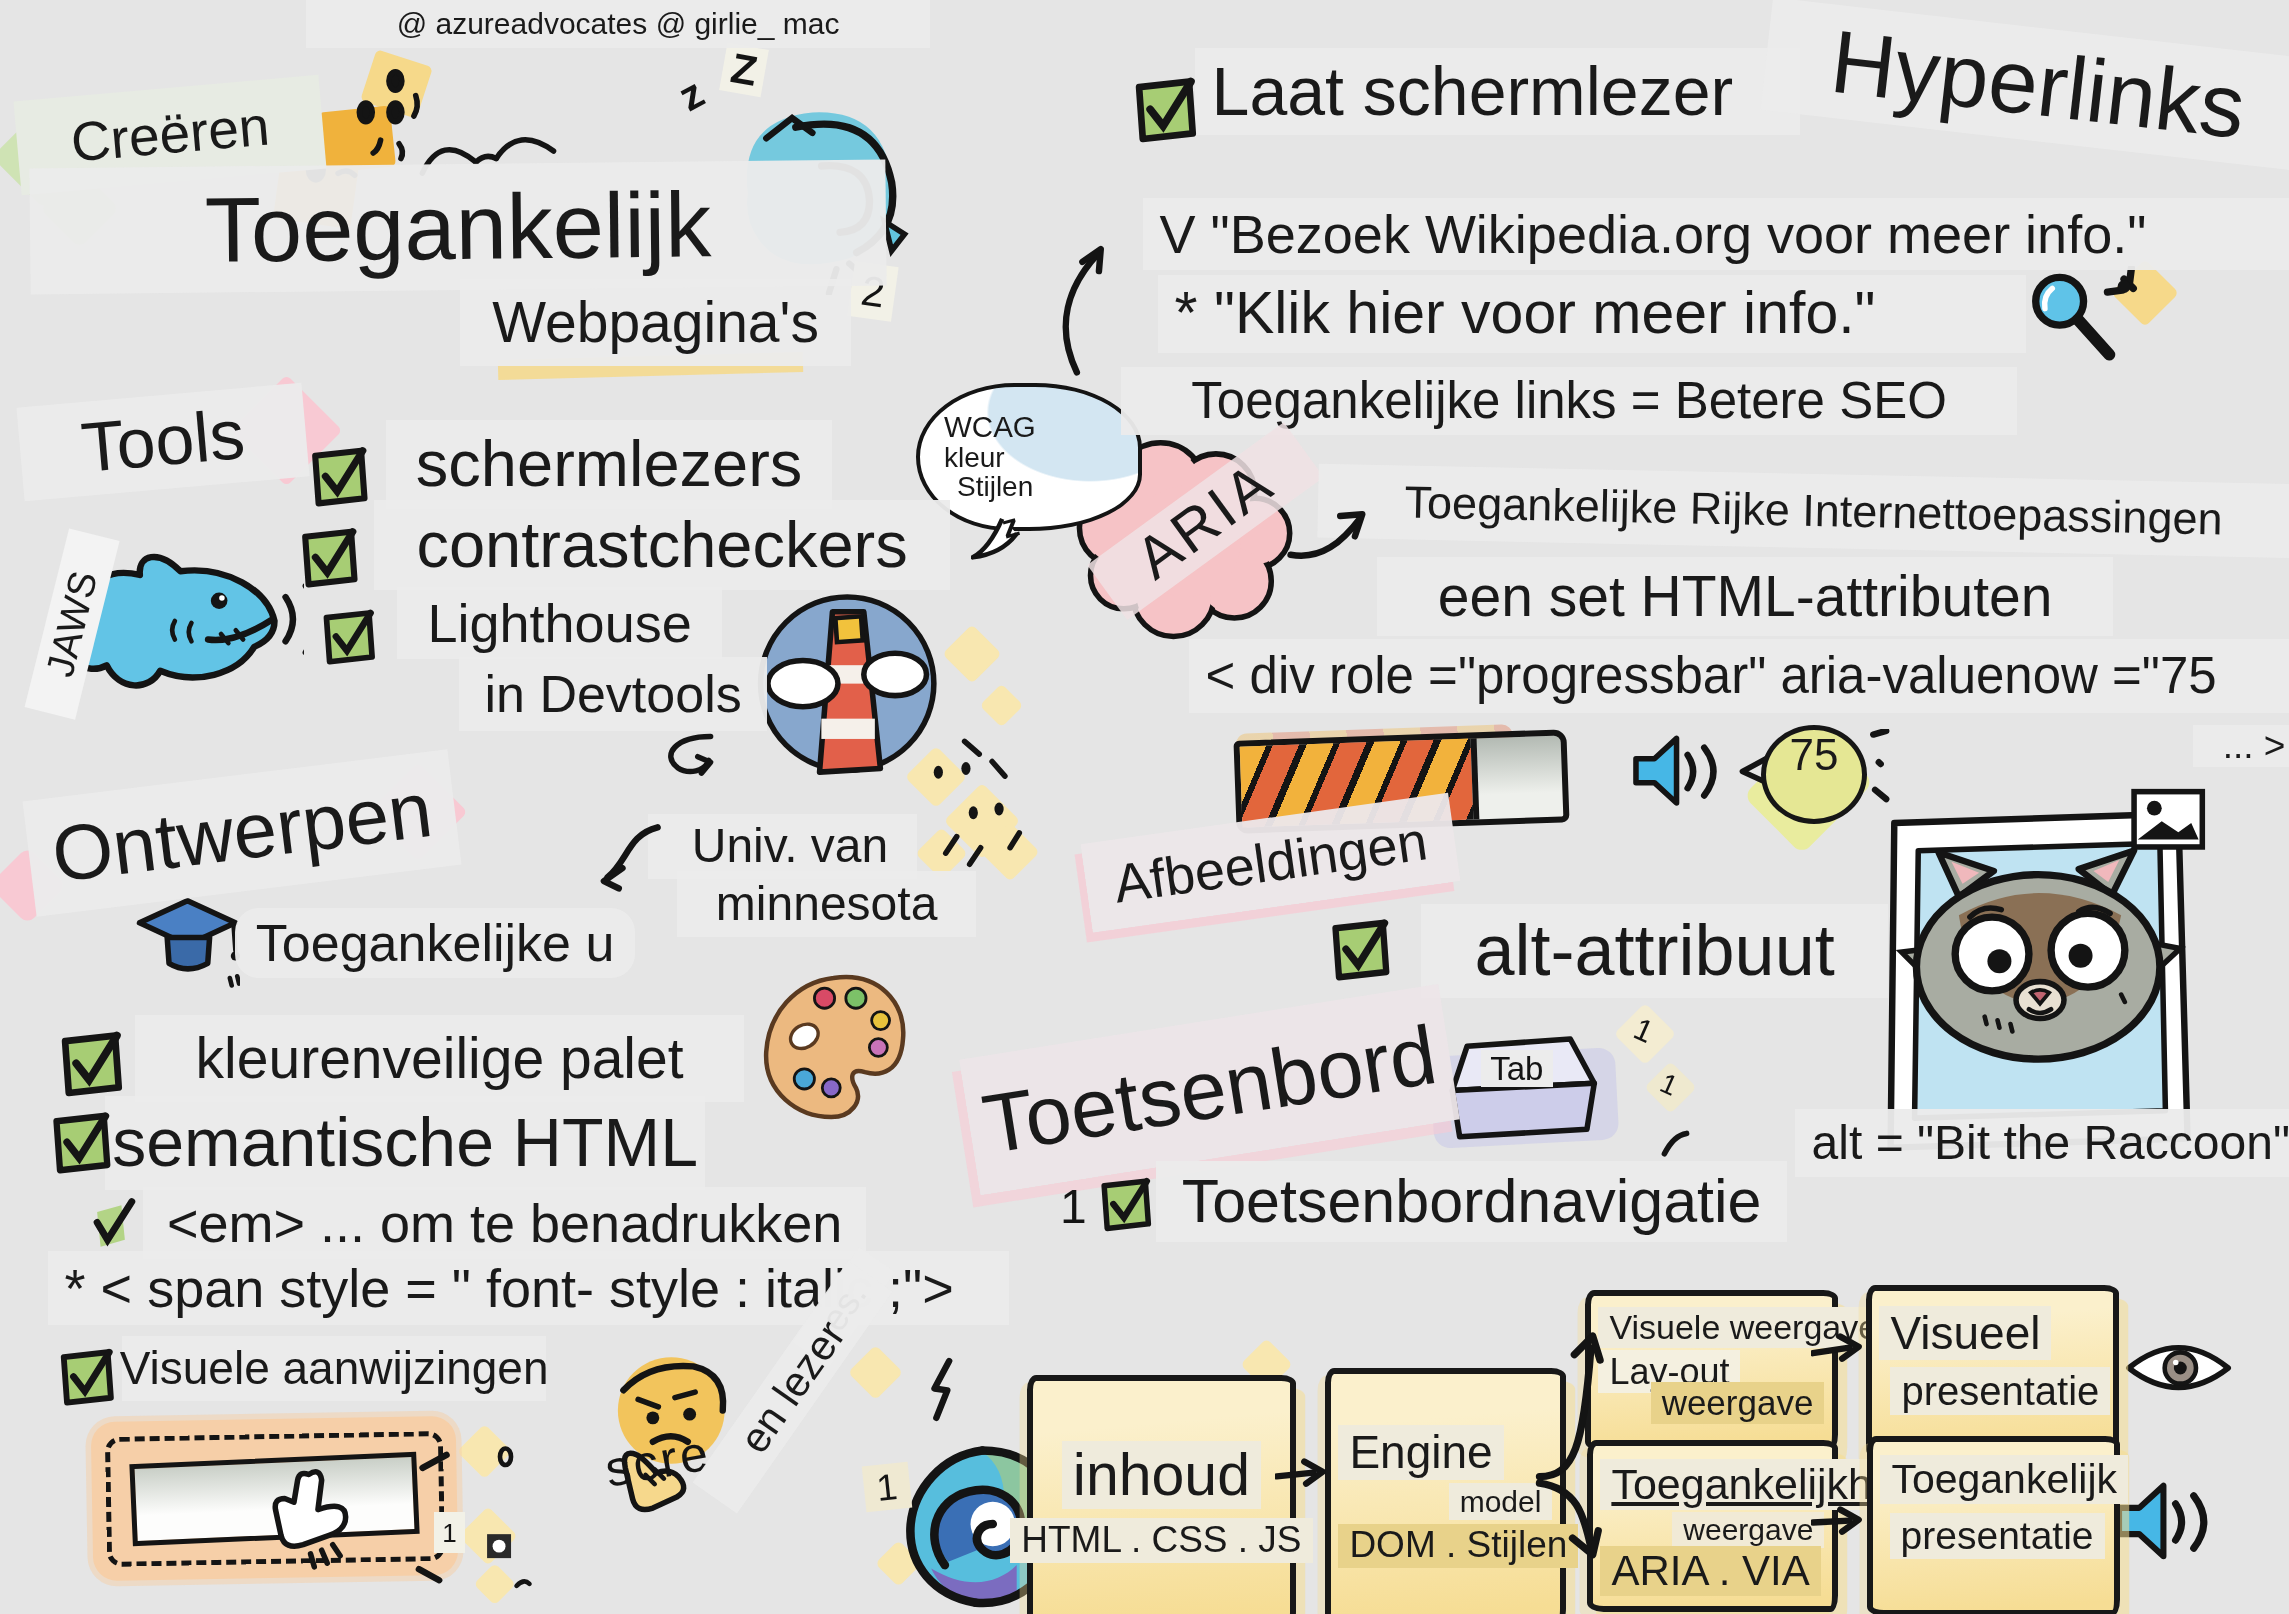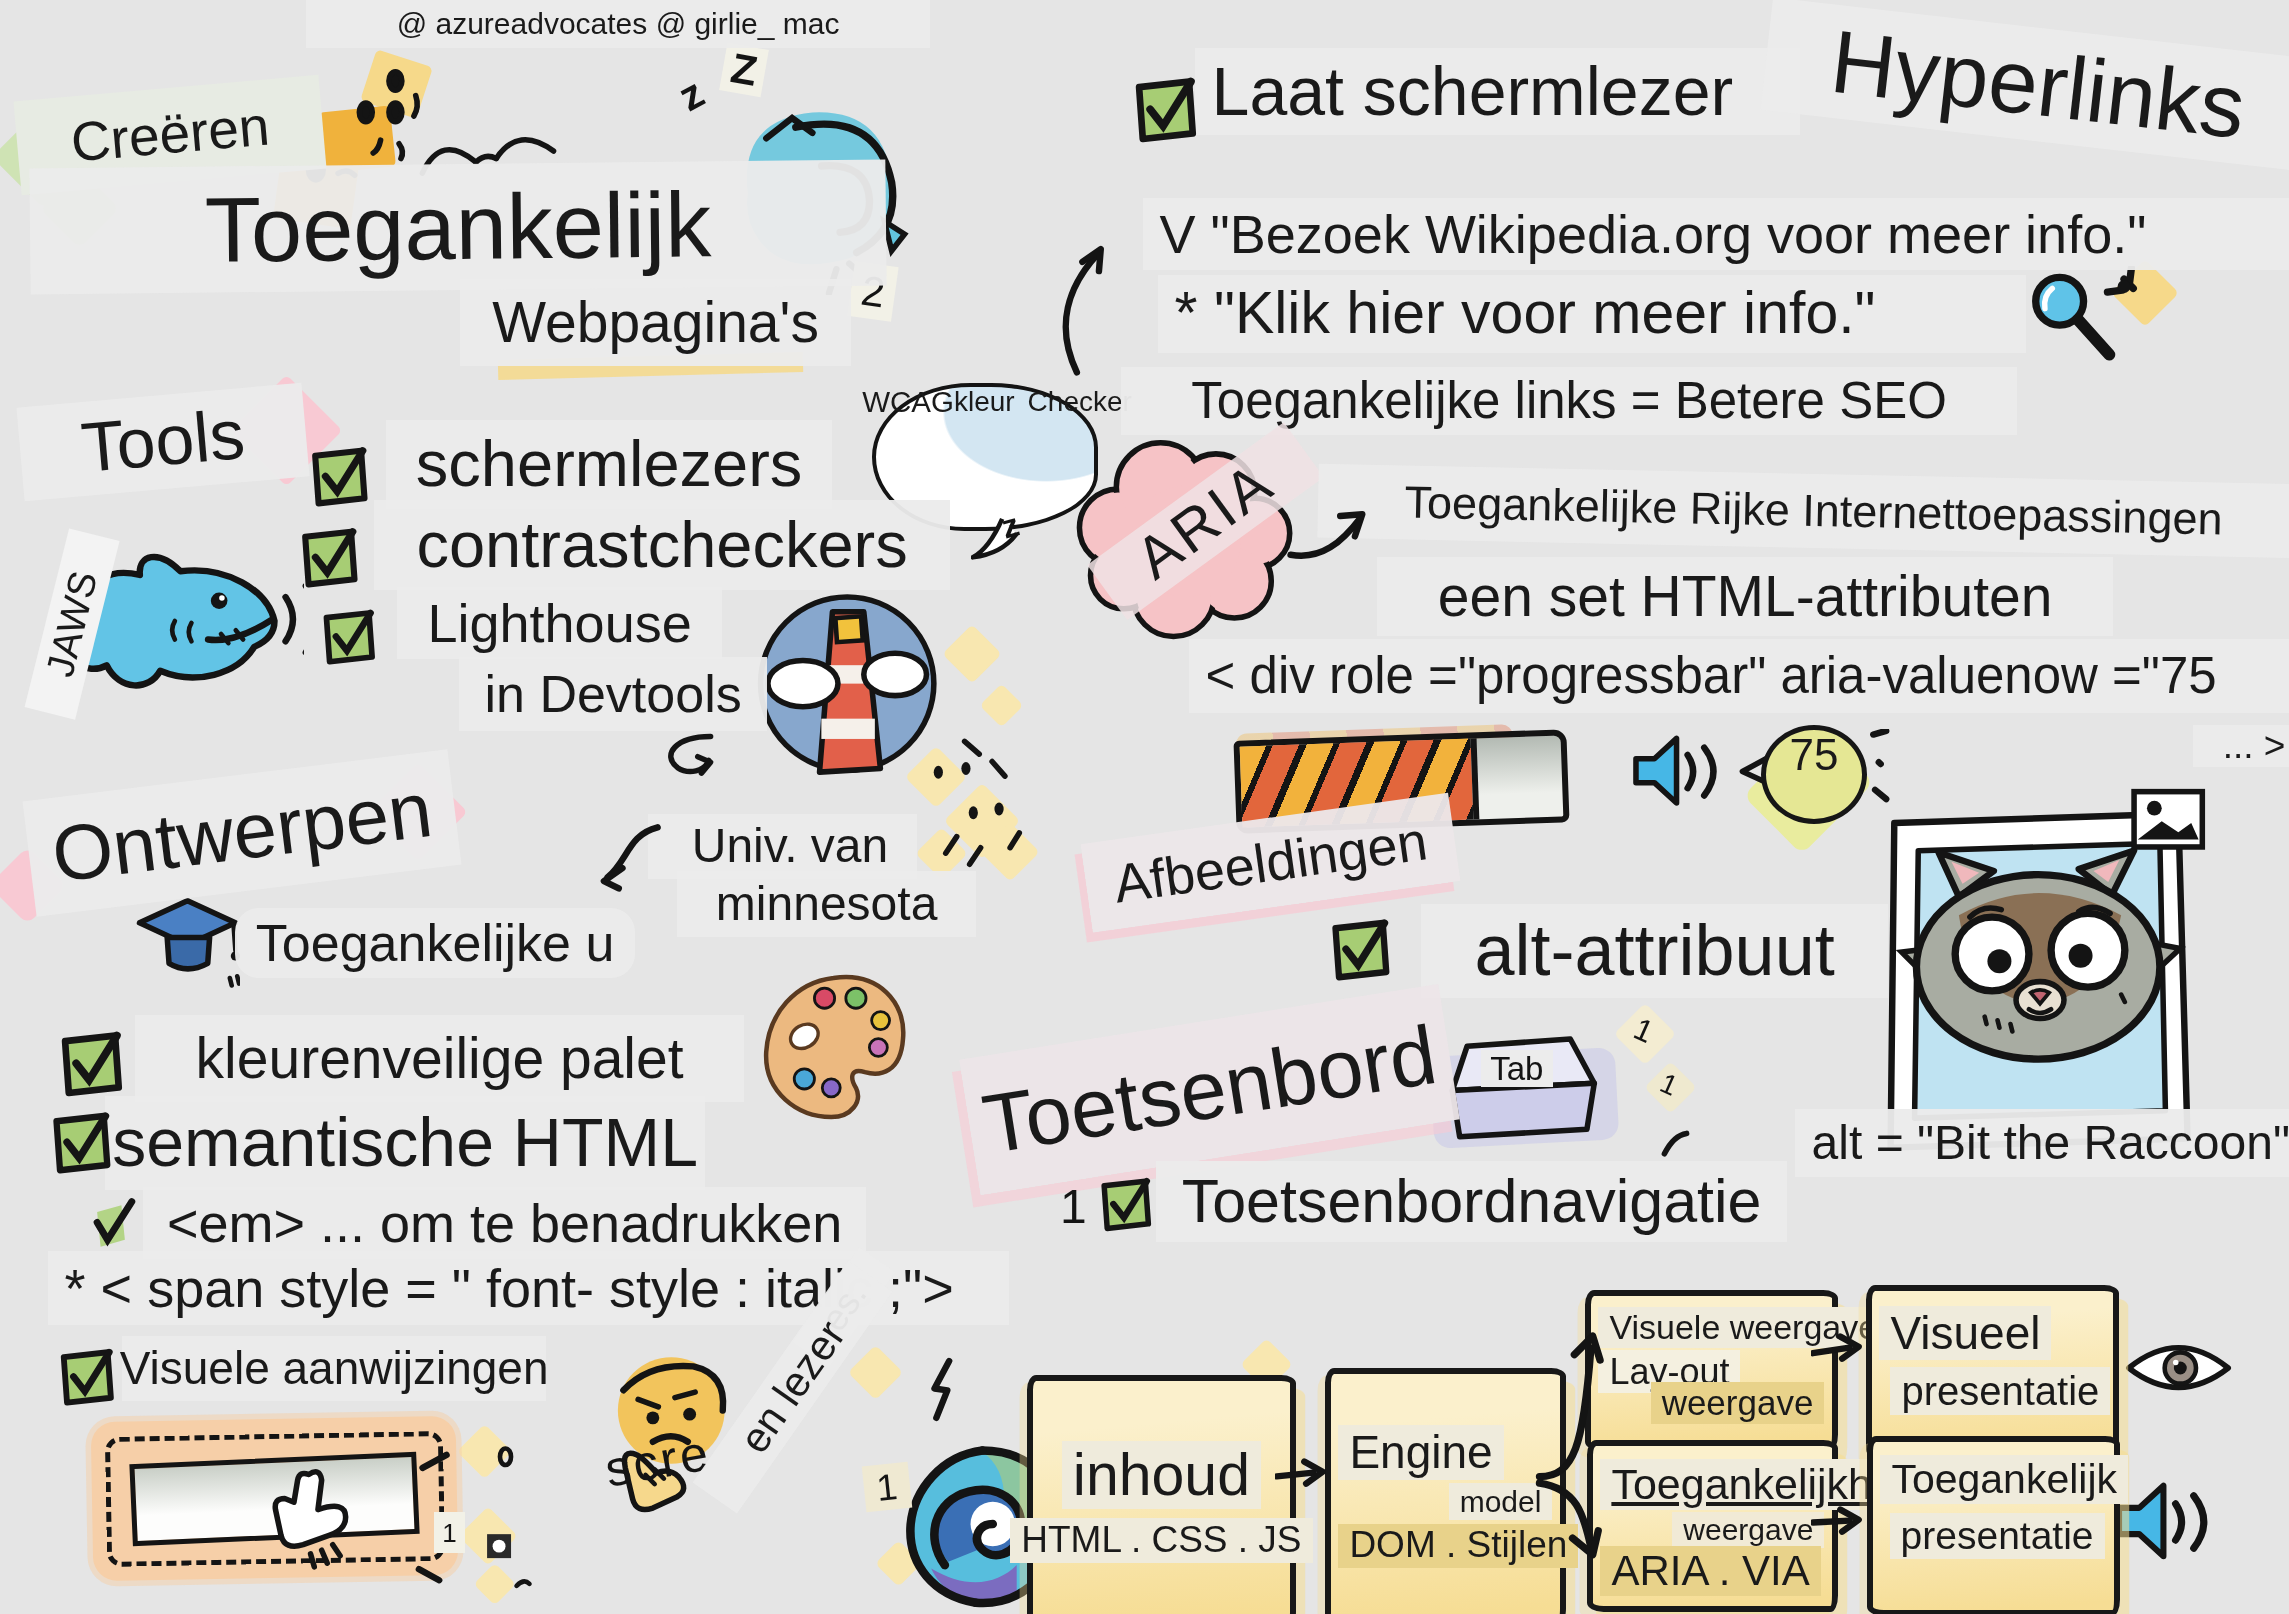--- a/index.html
+++ b/index.html
@@ -103,27 +103,27 @@
     <circle cx="42" cy="38" r="26" fill="#5fc3e8" stroke="#141414" stroke-width="8"></circle>
     <path d="M34 24 q-10 8 -8 22" stroke="#fff" stroke-width="6" fill="none" stroke-linecap="round"></path>
     <path d="M62 58 L96 96" stroke="#141414" stroke-width="13" stroke-linecap="round"></path>
     <path d="M112 14 l10 10 m-12 2 l-16 2 m26 -26 l-2 16" stroke="#141414" stroke-width="8" stroke-linecap="round"></path>
     <circle cx="112" cy="22" r="7" fill="#141414"></circle>
   </svg>
 
   <div class="dia pink" style="left:247px;top:391px;width:79px;height:79px;"></div>
   <div class="lbl" style="left:20px;top:395px;width:253px;height:94px;font-size:70px;transform:rotate(-5deg);">Tools</div>
 
-  <div style="position:absolute;left:872px;top:383px;width:194px;height:140px;border:4.6px solid #141414;z-index:5;
+  <div style="position:absolute;left:916px;top:383px;width:194px;height:140px;border:4.6px solid #141414;z-index:5;
               border-radius:48% 52% 55% 45%/55% 48% 42% 55%;
               background:radial-gradient(ellipse at 78% 18%, #d3e6f2 0 42%, #ffffff 43%);
-              display:flex;flex-direction:row;justify-content:center;padding-left:24px;line-height:1.05;">
+              display:flex;flex-direction:column;justify-content:center;padding-left:24px;line-height:1.05;">
     <span style="font-size:29.5px;">WCAG</span>
     <span style="font-size:28px;">kleur</span>
-    <span style="font-size:28px;padding-left:13px;">Checker</span>
+    <span style="font-size:28px;padding-left:13px;">Stijlen</span>
   </div>
   <svg class="doodle" style="left:971px;top:517px;z-index:5;" width="55" height="55" viewBox="0 0 60 60">
     <path d="M34 2 Q20 34 2 44 Q34 40 50 18" fill="#fff" stroke="#141414" stroke-width="5" stroke-linejoin="round"></path>
   </svg>
 
   <div class="cb" style="left:305px;top:432px;width:68px;height:85px;">
     <svg viewBox="0 0 40 46">
         <path d="M7 13 L32 10 L34 36 L9 39 Z" fill="#a7cd74"></path>
         <path d="M6 12 L33 9 L35 37 L8 40 Z" fill="none" stroke="#151515" stroke-width="3.6" stroke-linejoin="round"></path>
         <path d="M12 24 L19 33 L34 9" fill="none" stroke="#151515" stroke-width="4.2" stroke-linecap="round"></path>

